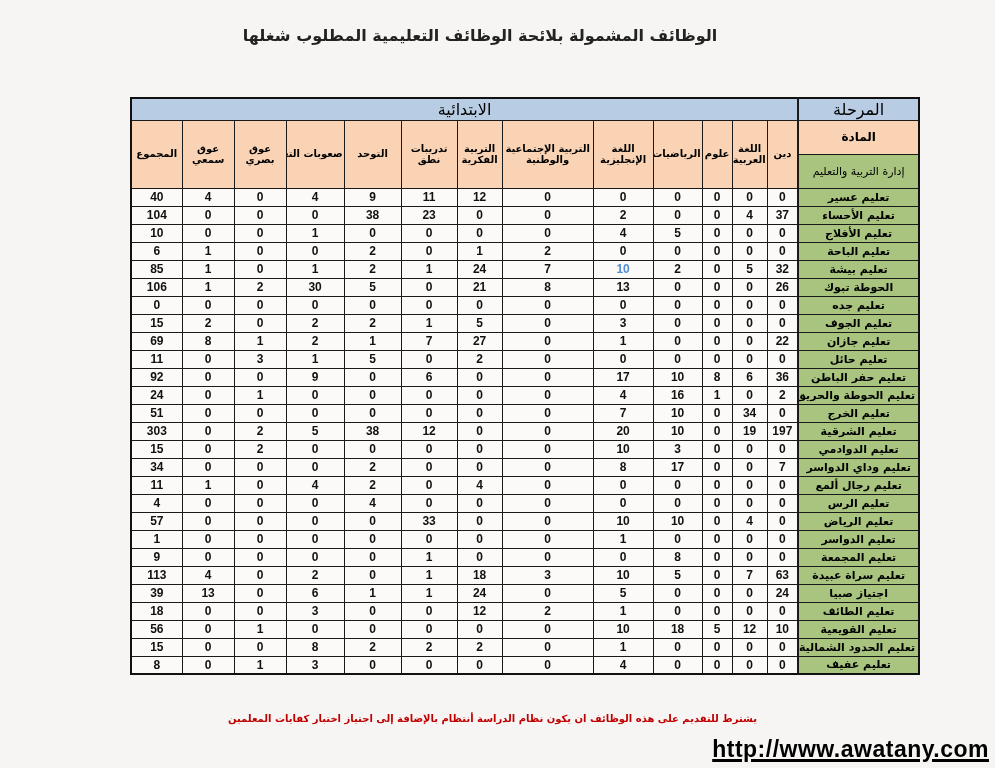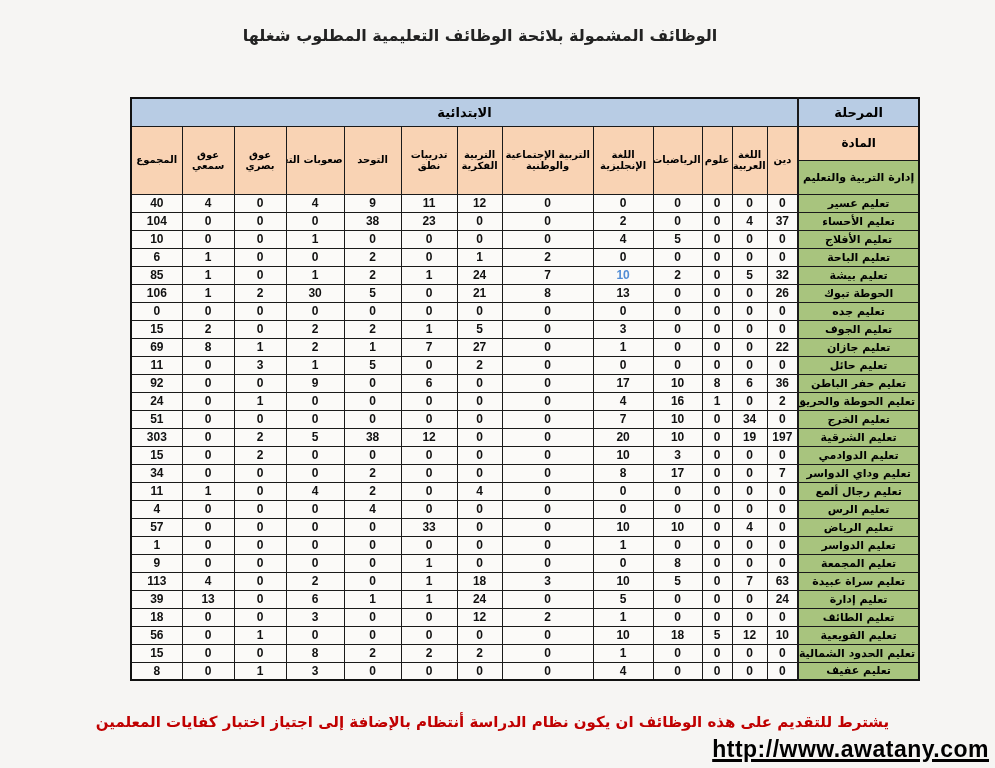--- a/index.html
+++ b/index.html
@@ -26,50 +26,50 @@
     direction: rtl;
     background: #fbfaf8;
   }
   table.positions th, table.positions td {
     border: 1px solid #1a1a1a;
     text-align: center;
     vertical-align: middle;
     overflow: hidden;
   }
   table.positions { border: 2px solid #111; }
-  .stage-row th { height: 28px; font-size: 13px; font-weight: bold; border-bottom-width: 2px; }
+  .stage-row th { height: 22px; font-size: 16px; font-weight: normal; border-bottom-width: 2px; }
   .blue  { background: #b8cce4; }
   .peach { background: #f9d3b4; }
   .green { background: #a8c47e; }
   .cols-row th { height: 34px; }
   th.col-h {
     font-size: 10px; font-weight: bold; line-height: 1.15;
     padding: 1px; border-bottom-width: 2px;
   }
   th.col-h:nth-child(11) { white-space: nowrap; } 
   .subject-cell { font-size: 12px; font-weight: bold; }
-  .admin-row th { height: 34px; font-size: 11px; font-weight: bold; border-bottom-width: 2px; }
+  .admin-row th { height: 34px; font-size: 11px; font-weight: normal; border-bottom-width: 2px; }
   .admin-col { border-left-width: 2px !important; }
   tbody td.label {
     font-size: 11px; font-weight: bold;
     border-left-width: 2px;
     padding: 0 3px;
     white-space: nowrap;
   }
   tbody tr { height: 18px; }
   tbody td.val {
     font-family: "Liberation Sans", "DejaVu Sans", sans-serif;
     font-size: 12px; font-weight: bold; color: #111;
   }
   .footnote {
     position: absolute;
     top: 713px; left: 0; width: 985px;
     text-align: center;
     direction: rtl;
-    font-size: 15px; font-weight: bold;
+    font-size: 10px; font-weight: bold;
     color: #c00000;
   }
   .site-url {
     position: absolute;
     top: 736px; right: 6px;
     font-family: "Liberation Sans", "DejaVu Sans", sans-serif;
     font-size: 23px; font-weight: bold;
     color: #000;
     text-decoration: underline;
     text-decoration-thickness: 3px;
@@ -470,21 +470,21 @@
         <td class="val">3</td>
         <td class="val">18</td>
         <td class="val">1</td>
         <td class="val">0</td>
         <td class="val">2</td>
         <td class="val">0</td>
         <td class="val">4</td>
         <td class="val">113</td>
       </tr>
       <tr>
-        <td class="green label">تعليم إدارة</td>
+        <td class="green label">اجتياز صبيا</td>
         <td class="val">24</td>
         <td class="val">0</td>
         <td class="val">0</td>
         <td class="val">0</td>
         <td class="val">5</td>
         <td class="val">0</td>
         <td class="val">24</td>
         <td class="val">1</td>
         <td class="val">1</td>
         <td class="val">6</td>

